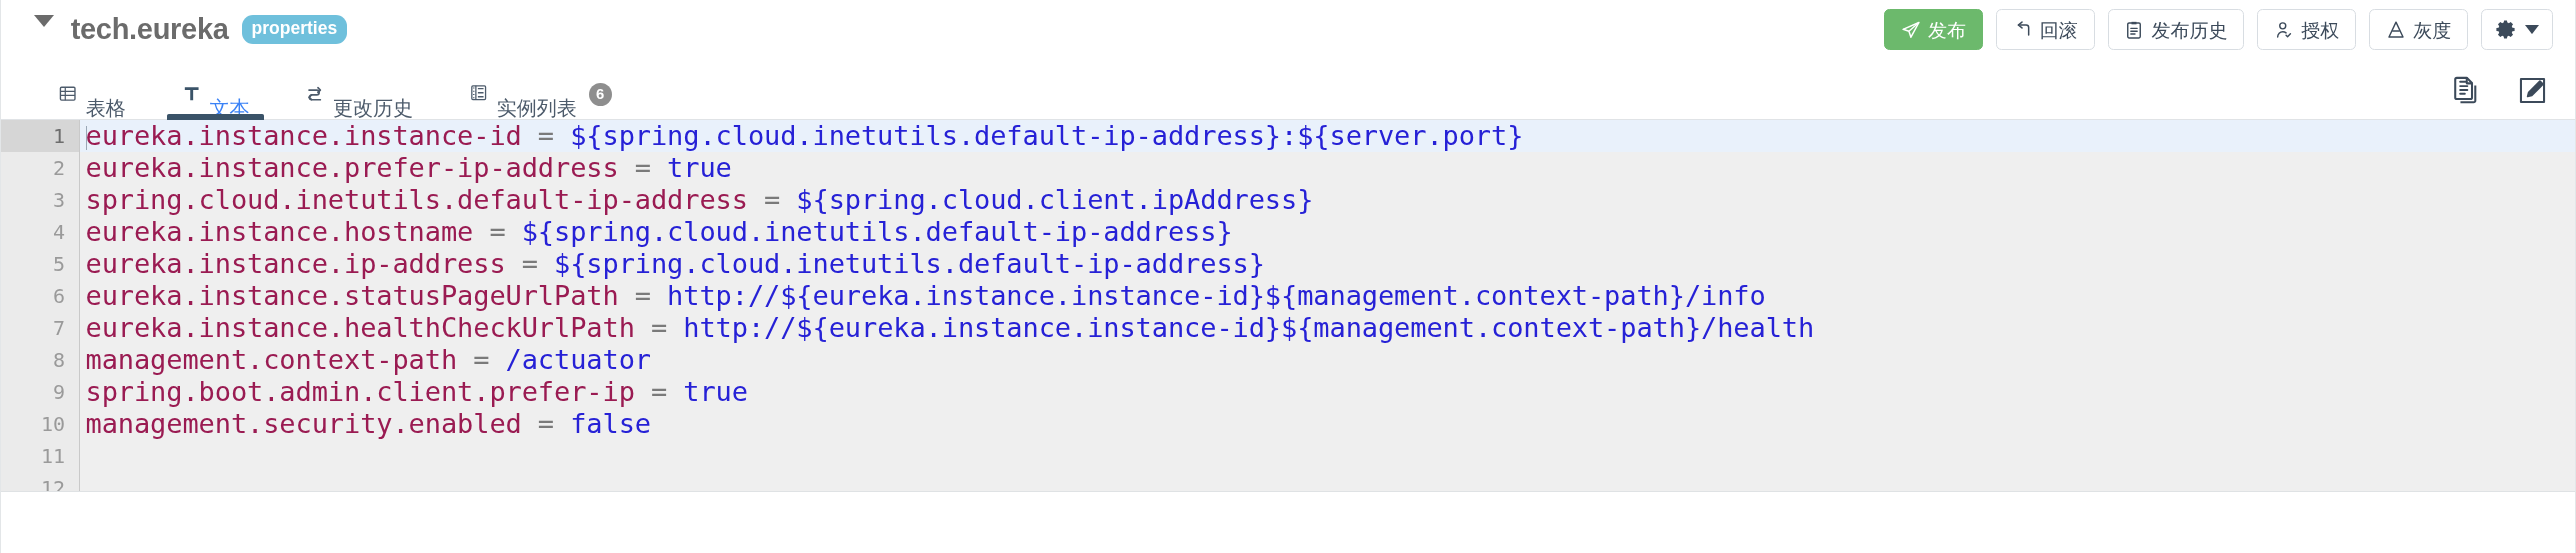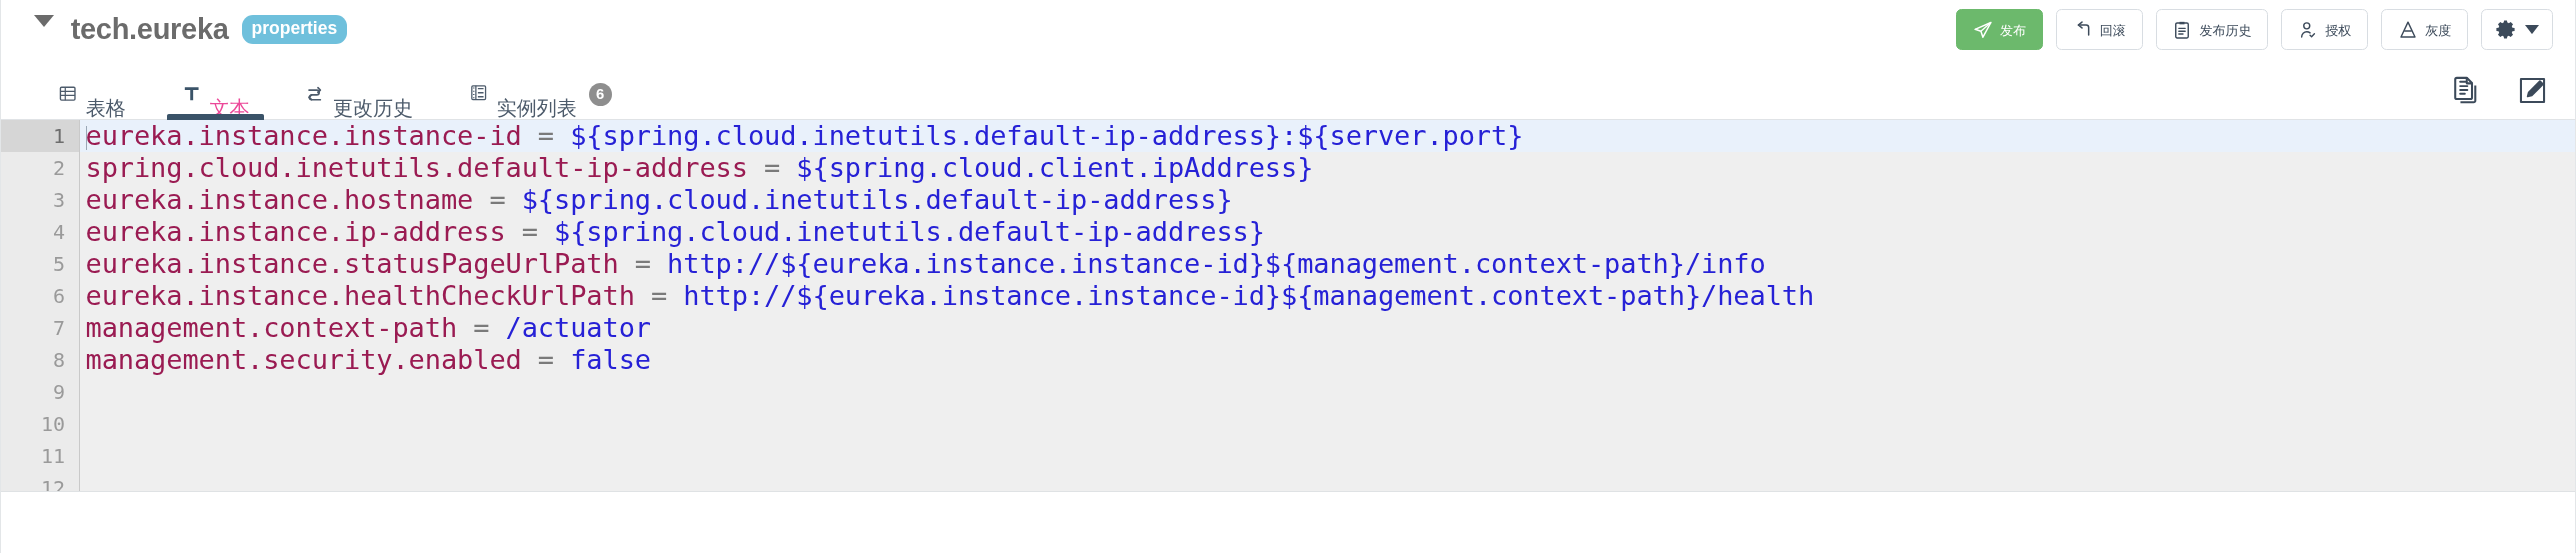--- a/index.html
+++ b/index.html
@@ -69,21 +69,21 @@
     gap: 13px;
   }
   .btn {
     display: inline-flex;
     align-items: center;
     justify-content: center;
     gap: 7.4px;
     height: 41px;
     padding: 0 15.7px;
     border-radius: 5.5px;
-    font-size: 13px;
+    font-size: 19px;
     box-sizing: border-box;
     white-space: nowrap;
     cursor: pointer;
     background: #ffffff;
     border: 1.4px solid #d8dde2;
     color: #3c4a5a;
   }
   .btn.primary {
     background: #6cb96c;
     border: 1.4px solid #6cb96c;
@@ -116,21 +116,21 @@
     display: flex;
     align-items: center;
     gap: 8.3px;
     padding: 0 28px 13px;
     font-size: 20px;
     color: #4d5b6b;
     cursor: pointer;
     line-height: 1;
   }
   .tab:first-child { padding-left: 0; }
-  .tab.active { color: #ec4899; font-weight: normal; }
+  .tab.active { color: #3b82f6; font-weight: normal; }
   .tab.active::after {
     content: "";
     position: absolute;
     left: 13px; right: 13px;
     bottom: -1.4px;
     height: 6.5px;
     background: #3a5368;
     border-radius: 1.8px 1.8px 0 0;
   }
   .tab-label { position: relative; top: 13px; }
@@ -403,33 +403,35 @@
         <div class="gutter-num">11</div>
         <div class="gutter-num">12</div>
       </div>
 
       <div class="code-area">
         <div class="active-row-bg"></div>
 
         <div class="code-line active-line"><span class="cursor"></span><span class="tok-key">eureka.instance.instance-id</span><span class="tok-eq"> = </span><span class="tok-val">${spring.cloud.inetutils.default-ip-address}:${server.port}</span></div>
 
 
+        <div class="code-line"><span class="tok-key">eureka.instance.prefer-ip-address</span><span class="tok-eq"> = </span><span class="tok-val">true</span></div>
 
         <div class="code-line"><span class="tok-key">spring.cloud.inetutils.default-ip-address</span><span class="tok-eq"> = </span><span class="tok-val">${spring.cloud.client.ipAddress}</span></div>
 
         <div class="code-line"><span class="tok-key">eureka.instance.hostname</span><span class="tok-eq"> = </span><span class="tok-val">${spring.cloud.inetutils.default-ip-address}</span></div>
 
         <div class="code-line"><span class="tok-key">eureka.instance.ip-address</span><span class="tok-eq"> = </span><span class="tok-val">${spring.cloud.inetutils.default-ip-address}</span></div>
 
         <div class="code-line"><span class="tok-key">eureka.instance.statusPageUrlPath</span><span class="tok-eq"> = </span><span class="tok-val">http://${eureka.instance.instance-id}${management.context-path}/info</span></div>
 
         <div class="code-line"><span class="tok-key">eureka.instance.healthCheckUrlPath</span><span class="tok-eq"> = </span><span class="tok-val">http://${eureka.instance.instance-id}${management.context-path}/health</span></div>
 
         <div class="code-line"><span class="tok-key">management.context-path</span><span class="tok-eq"> = </span><span class="tok-val">/actuator</span></div>
 
+        <div class="code-line"><span class="tok-key">spring.boot.admin.client.prefer-ip</span><span class="tok-eq"> = </span><span class="tok-val">true</span></div>
 
         <div class="code-line"><span class="tok-key">management.security.enabled</span><span class="tok-eq"> = </span><span class="tok-val">false</span></div>
 
         <div class="code-line"><span class="tok-key"></span><span class="tok-eq"></span><span class="tok-val"></span></div>
 
       </div>
     </div>
   </div>
 
   <div class="footer-rule"></div>

